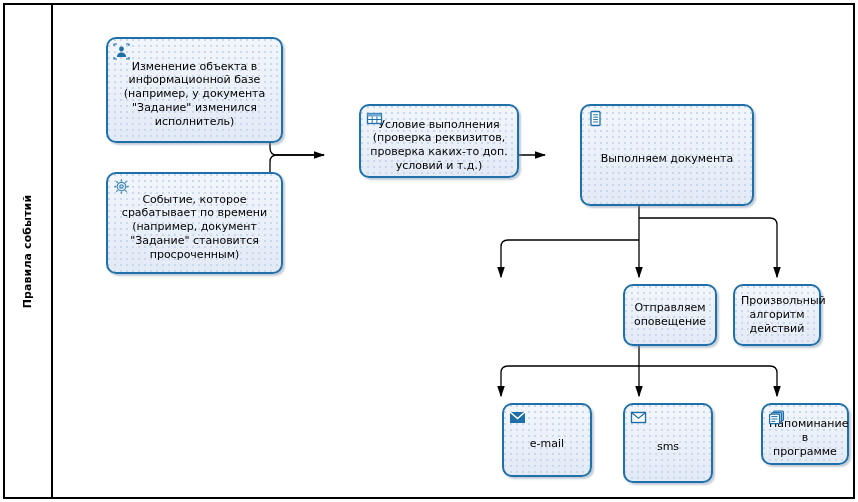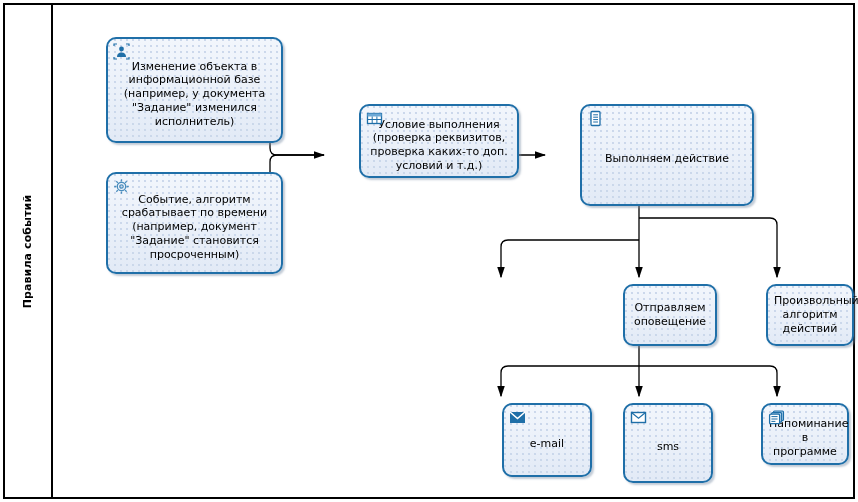--- a/index.html
+++ b/index.html
@@ -156,21 +156,21 @@
     <span class="node-icon">
       <svg viewBox="0 0 17 17" width="17" height="17" xmlns="http://www.w3.org/2000/svg">
         <g fill="none" stroke="#4a8dbd" stroke-width="1.3">
           <circle cx="8.5" cy="8.5" r="4.2"></circle>
           <circle cx="8.5" cy="8.5" r="1.7"></circle>
           <path d="M8.5 1.2 L8.5 3.4 M8.5 13.6 L8.5 15.8 M1.2 8.5 L3.4 8.5 M13.6 8.5 L15.8 8.5
                    M3.3 3.3 L4.9 4.9 M12.1 12.1 L13.7 13.7 M13.7 3.3 L12.1 4.9 M4.9 12.1 L3.3 13.7"></path>
         </g>
       </svg>
     </span>
-    <span class="label">Событие, алгоритм срабатывает по времени (например, документ "Задание" становится просроченным)</span>
+    <span class="label">Событие, которое срабатывает по времени (например, документ "Задание" становится просроченным)</span>
   </div>
 
   <div class="node icon-pad" style="left:331px;top:104px;width:160px;height:74px;">
     <span class="node-icon">
       <svg viewBox="0 0 17 17" width="17" height="17" xmlns="http://www.w3.org/2000/svg">
         <rect x="1.5" y="3.5" width="14" height="10" fill="#ffffff" stroke="#1F6FA8" stroke-width="1.3"></rect>
         <rect x="1.5" y="3.5" width="14" height="3" fill="#6ea9d6"></rect>
         <path d="M1.5 9.5 L15.5 9.5 M6.2 6.5 L6.2 13.5 M10.9 6.5 L10.9 13.5" stroke="#1F6FA8" stroke-width="1"></path>
       </svg>
     </span>
@@ -178,29 +178,29 @@
   </div>
 
   <div class="node icon-pad" style="left:552px;top:104px;width:174px;height:102px;">
     <span class="node-icon">
       <svg viewBox="0 0 17 17" width="17" height="17" xmlns="http://www.w3.org/2000/svg">
         <rect x="4" y="1.5" width="9" height="14" rx="1" fill="#ffffff" stroke="#1F6FA8" stroke-width="1.3"></rect>
         <path d="M6.2 4.8 L11 4.8 M6.2 7.2 L11 7.2 M6.2 9.6 L11 9.6 M6.2 12 L11 12" stroke="#1F6FA8" stroke-width="1"></path>
         <path d="M4 3 Q2.4 3.8 4 4.6 Q2.4 5.4 4 6.2 Q2.4 7 4 7.8 Q2.4 8.6 4 9.4 Q2.4 10.2 4 11" fill="none" stroke="#4a8dbd" stroke-width="1"></path>
       </svg>
     </span>
-    <span class="label">Выполняем действие</span>
+    <span class="label">Выполняем документа</span>
   </div>
 
 
   <div class="node" style="left:595px;top:284px;width:94px;height:62px;">
     <span class="label">Отправляем оповещение</span>
   </div>
 
-  <div class="node" style="left:738px;top:284px;width:88px;height:62px;text-align:center;">
+  <div class="node" style="left:705px;top:284px;width:88px;height:62px;text-align:center;">
     <span class="label">Произвольный алгоритм действий</span>
   </div>
 
   <div class="node icon-pad" style="left:474px;top:403px;width:90px;height:74px;">
     <span class="node-icon">
       <svg viewBox="0 0 17 17" width="17" height="17" xmlns="http://www.w3.org/2000/svg">
         <rect x="1" y="3" width="15" height="11" fill="#1F6FA8"></rect>
         <path d="M1 3 L8.5 9.5 L16 3" fill="none" stroke="#ffffff" stroke-width="1.6"></path>
       </svg>
     </span>

